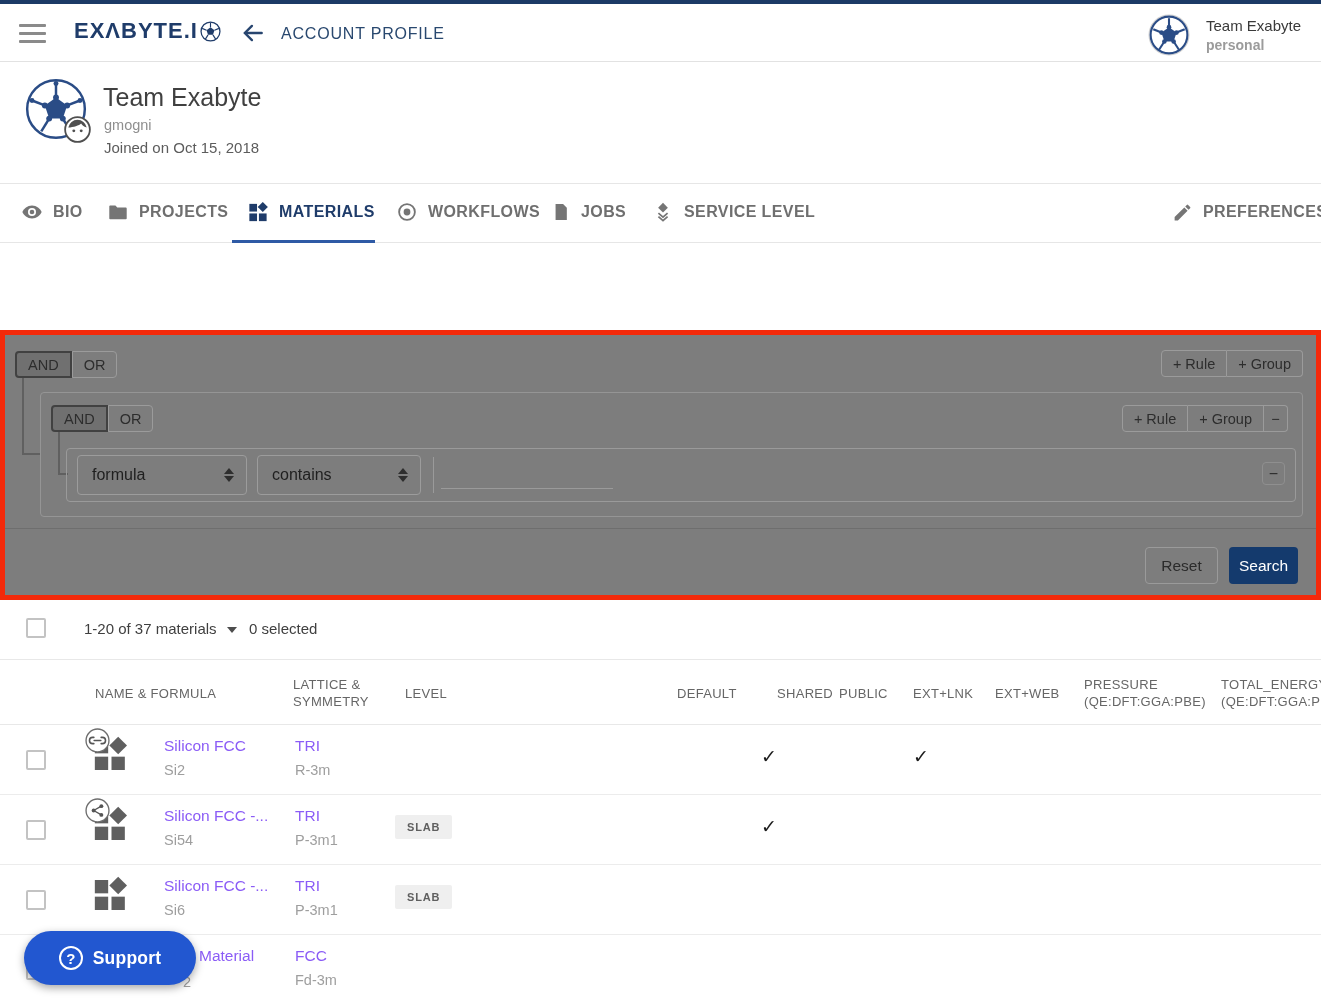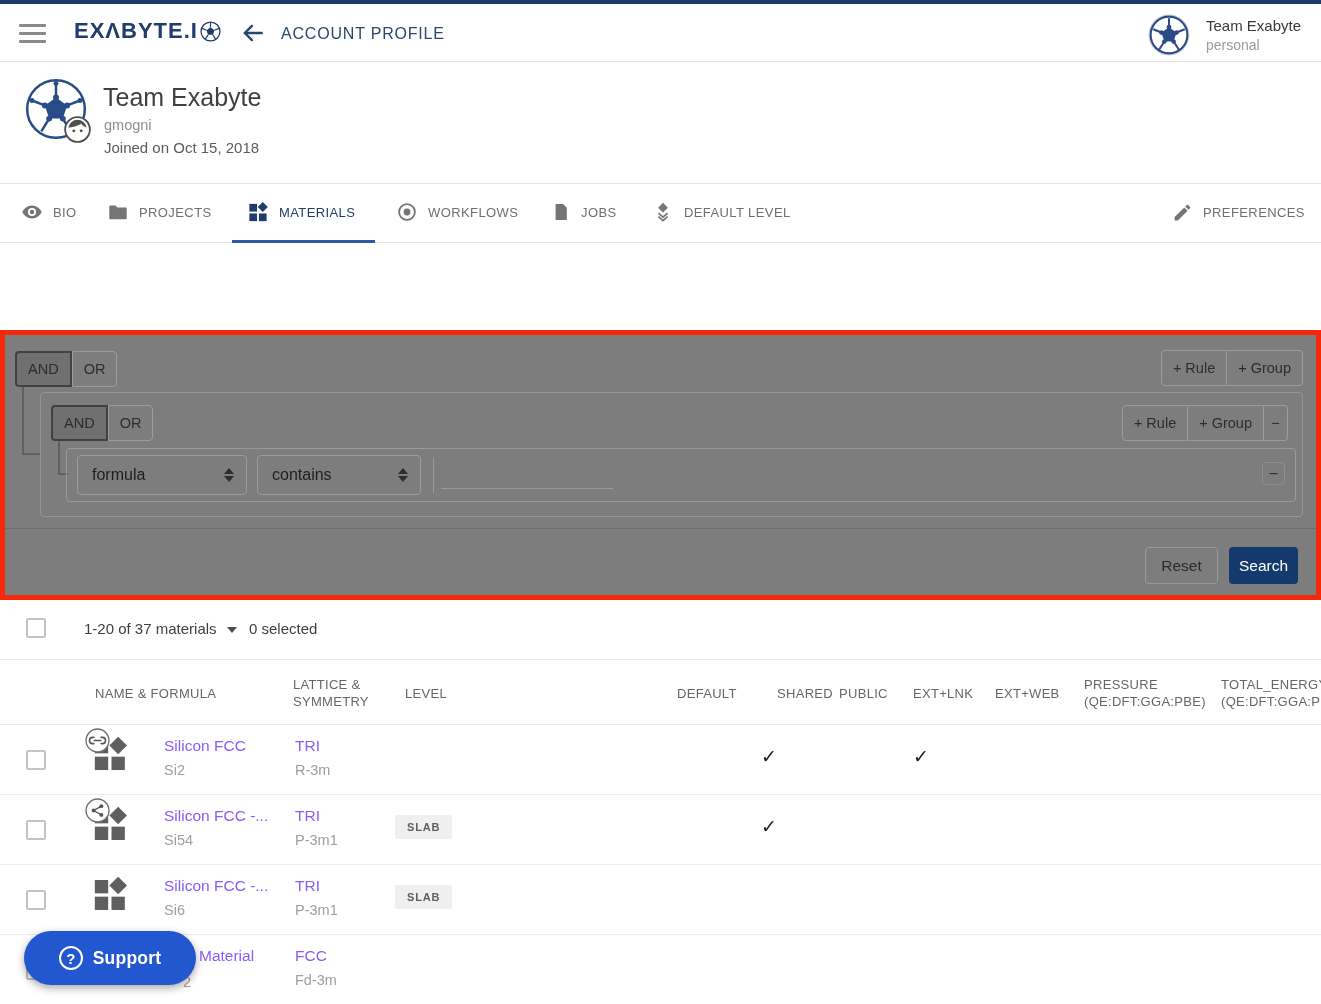--- a/index.html
+++ b/index.html
@@ -10,45 +10,45 @@
   
   .topstrip { position:absolute; top:0; left:0; right:0; height:4px; background:#1c3a66; }
   .topbar { position:absolute; top:4px; left:0; right:0; height:58px; background:#fff; border-bottom:1px solid #e2e2e2; }
   .hamburger { position:absolute; left:19px; top:20px; width:27px; height:19px; display:flex; flex-direction:column; justify-content:space-between; cursor:pointer; }
   .hamburger span { display:block; height:3px; background:#8a8a8a; border-radius:1px; }
   .brand { position:absolute; left:74px; top:14px; display:flex; align-items:center; gap:2px; color:#1f3c6a; font-weight:bold; font-size:22px; letter-spacing:1px; }
   .back-arrow { position:absolute; left:240px; top:16px; width:26px; height:26px; cursor:pointer; }
   .page-title { position:absolute; left:281px; top:21px; font-size:16px; letter-spacing:0.8px; color:#29486f; }
   .tb-account { position:absolute; right:20px; top:10px; display:flex; align-items:center; gap:16px; }
   .tb-account .txt .nm { font-size:15px; color:#3a3a3a; }
-  .tb-account .txt .sub { font-size:14px; color:#9b9b9b; margin-top:3px; }
+  .tb-account .txt .sub { font-size:14px; color:#9b9b9b; margin-top:3px;font-weight:bold; }
 
   
   .profile { position:absolute; top:63px; left:0; right:0; height:121px; border-bottom:1px solid #e6e6e6; }
   .avatar-wrap { position:absolute; left:25px; top:15px; width:62px; height:62px; }
   .face-badge { position:absolute; right:-4px; bottom:-3px; width:27px; height:27px; }
   .profile-name { position:absolute; left:103px; top:20px; font-size:25px; color:#404040; }
   .profile-handle { position:absolute; left:104px; top:54px; font-size:14.5px; color:#8f8f8f; }
   .profile-joined { position:absolute; left:104px; top:76px; font-size:15px; color:#5c5c5c; }
 
   
   .tabs { position:absolute; top:184px; left:0; right:0; height:59px; border-bottom:1px solid #e6e6e6; background:#fff; }
   .tab { position:absolute; top:0; height:56px; display:flex; align-items:center; gap:10px; cursor:pointer; }
-  .tab .lbl { font-size:13px; letter-spacing:0.4px; color:#6f6f6f; font-weight:400; }
+  .tab .lbl { font-size:16px; letter-spacing:0.4px; color:#6f6f6f; font-weight:700; }
   .tab.active .lbl { color:#1f3c6a; }
   .tab-underline { position:absolute; left:232px; bottom:-1px; width:143px; height:3px; background:#2e5aa5; }
 
   
   .toolbar { position:absolute; top:243px; left:0; right:0; height:87px; background:#fff; }
   .tool { position:absolute; top:279px; width:24px; height:24px; cursor:pointer; }
   .fab { position:absolute; left:1121px; top:268px; width:46px; height:46px; border-radius:50%; background:#1757b5; box-shadow:0 2px 5px rgba(0,0,0,0.3); display:flex; align-items:center; justify-content:center; cursor:pointer; }
 
   
   .qb { position:absolute; top:330px; left:0; width:1321px; height:270px; background:#7d7d7d; border:5px solid #f4290a; }
-  .qb-btn { display:inline-flex; align-items:center; justify-content:center; border:1px solid #9b9b9b; border-radius:4px; background:transparent; color:#2d2d2d; font-size:14.5px; font-family:inherit; cursor:pointer; padding:0 11px; height:36px; }
+  .qb-btn { display:inline-flex; align-items:center; justify-content:center; border:1px solid #9b9b9b; border-radius:4px; background:transparent; color:#2d2d2d; font-size:14.5px; font-family:inherit; cursor:pointer; padding:0 11px; height:27px; }
   .andor { position:absolute; display:flex; }
   .andor .qb-btn { border-radius:0 4px 4px 0; }
   .andor .qb-btn.sel { background:#707070; border:2px solid #414141; border-radius:4px 0 0 4px; font-weight:500; }
   .qb-top-actions { position:absolute; top:15px; right:13px; display:flex; }
   .qb-top-actions .qb-btn:first-child { border-radius:4px 0 0 4px; }
   .qb-top-actions .qb-btn:last-child { border-radius:0 4px 4px 0; border-left:none; }
   .qb-group { position:absolute; left:35px; top:57px; width:1263px; height:125px; border:1px solid #959595; border-radius:4px; }
   .qb-group-actions { position:absolute; top:12px; right:14px; display:flex; }
   .qb-group-actions .qb-btn { border-radius:0; border-left:none; }
   .qb-group-actions .qb-btn:first-child { border-radius:4px 0 0 4px; border-left:1px solid #9b9b9b; }
@@ -251,21 +251,21 @@
       <span class="lbl">JOBS</span>
     </div>
     <div class="tab" style="left:652px">
       <span>
           <svg width="22" height="22" viewBox="0 0 24 24">
             <polygon points="12,2 17.3,7.3 12,12.6 6.7,7.3" fill="#757575"></polygon>
             <polyline points="7,13.2 12,17.6 17,13.2" fill="none" stroke="#757575" stroke-width="1.9"></polyline>
             <polyline points="7,17 12,21.4 17,17" fill="none" stroke="#757575" stroke-width="1.9"></polyline>
           </svg>
         </span>
-      <span class="lbl">DEFAULT LEVEL</span>
+      <span class="lbl">SERVICE LEVEL</span>
     </div>
     <div class="tab" style="left:1172px">
       <span>
           <svg width="21" height="21" viewBox="0 0 24 24">
             <path d="M3 17.25V21h3.75L17.81 9.94l-3.75-3.75L3 17.25zM20.71 7.04a1 1 0 0 0 0-1.41l-2.34-2.34a1 1 0 0 0-1.41 0l-1.83 1.83 3.75 3.75 1.83-1.83z" fill="#757575"></path>
           </svg>
         </span>
       <span class="lbl">PREFERENCES</span>
     </div>
     <div class="tab-underline"></div>

